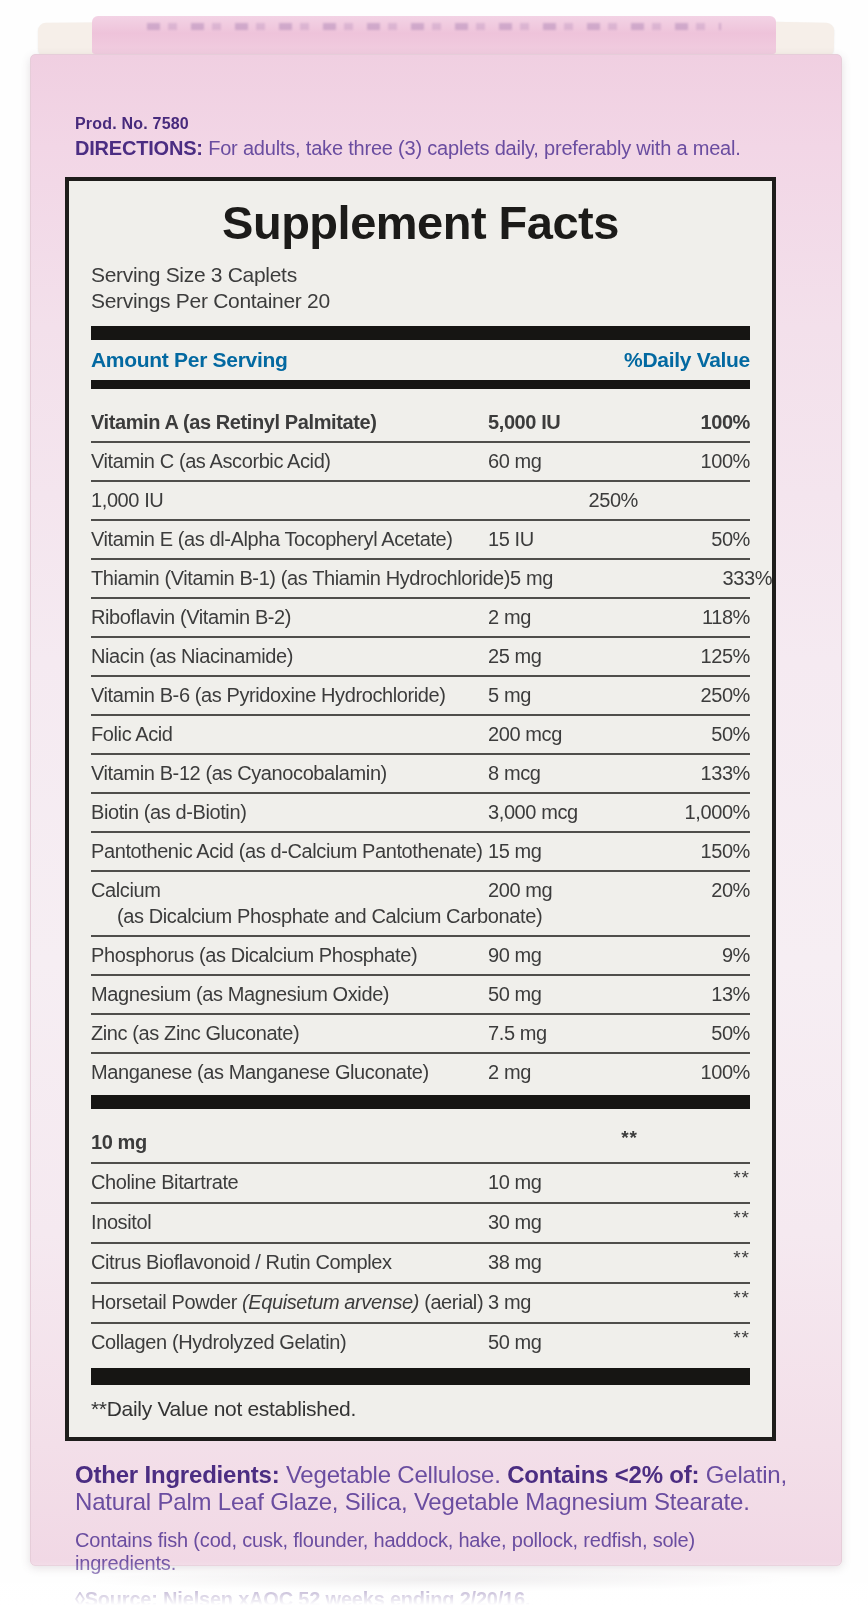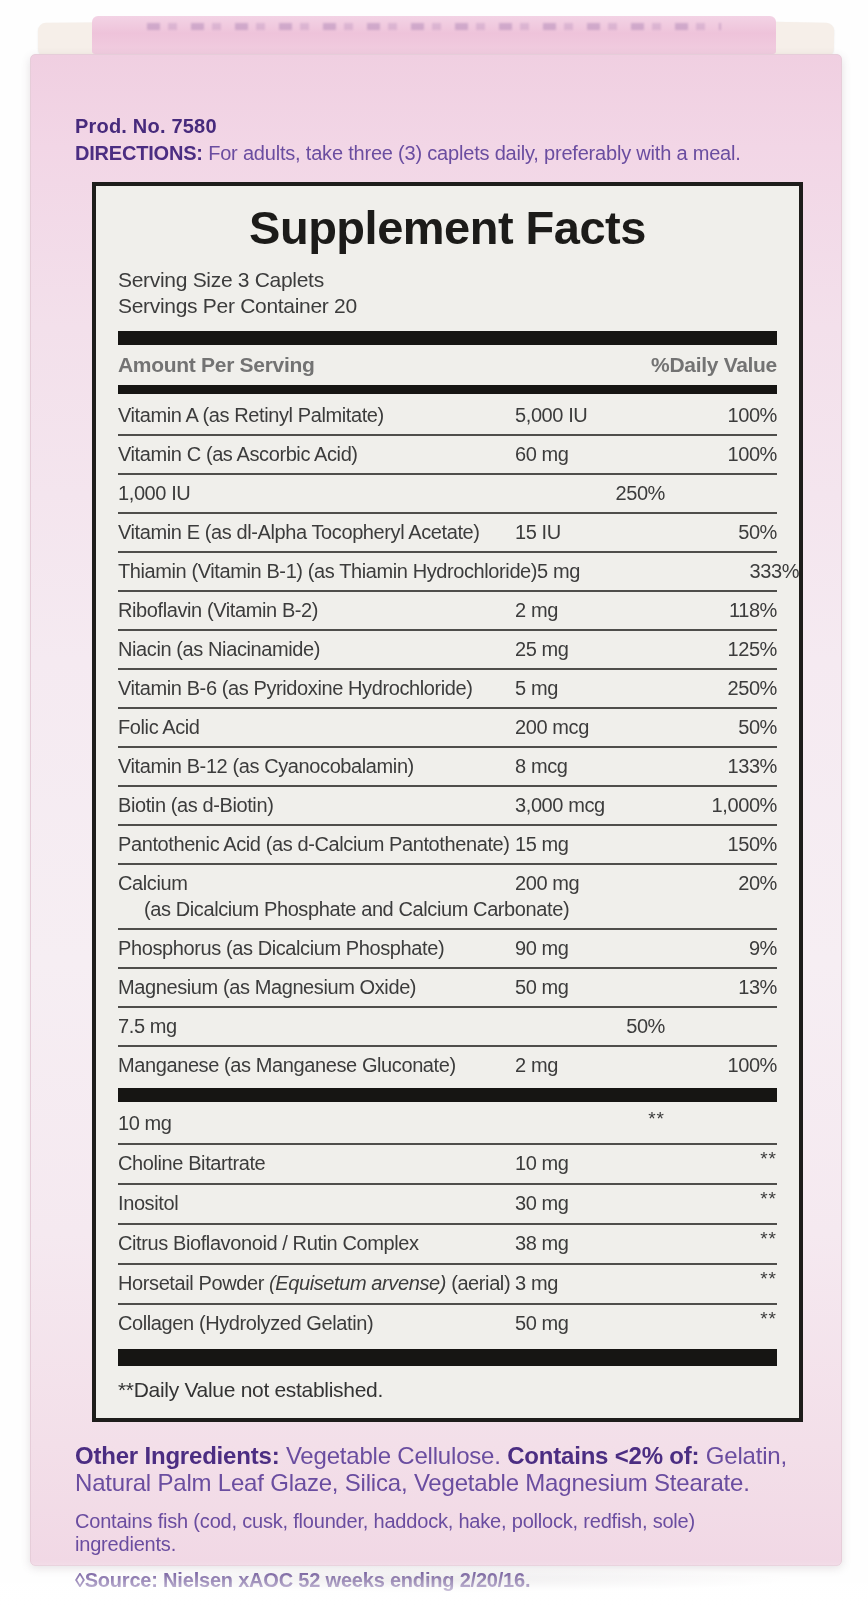--- a/index.html
+++ b/index.html
@@ -26,42 +26,42 @@
          border-radius:5px;
          border:1px solid #e6cdd9;
          box-shadow:0 3px 10px rgba(90,60,80,.16);
          background:linear-gradient(180deg,#f0cfe1 0%,#f2d6e6 6%,#f3e0eb 18%,
                     #f5eaf1 40%,#f6eef3 60%,#f5e9f0 78%,#f3dfe9 92%,#f1d8e5 100%); }
   .bottom-fade { position:absolute; left:0; bottom:0; width:868px; height:60px;
          background:linear-gradient(180deg, rgba(255,255,255,0) 0%, #ffffff 75%); }
   .bottom-shadow { position:absolute; left:8%; bottom:28px; width:84%; height:24px;
          background:radial-gradient(ellipse at center, rgba(60,40,55,.14) 0%, rgba(0,0,0,0) 70%); }
 
-  .prodno { margin:60px 0 0 44px; font-size:20px; font-weight:bold; color:#472a7c;
+  .prodno { margin:60px 0 0 44px; font-size:16px; font-weight:bold; color:#472a7c;
             letter-spacing:.2px; }
   .directions { margin:4px 44px 0 44px; font-size:20px; color:#6a4da0; letter-spacing:-.2px; }
   .directions b { color:#4b2d82; }
 
   
-  .panel { margin:17px 0 0 61px; width:711px; background:#f0efeb;
+  .panel { margin:17px 0 0 34px; width:711px; background:#f0efeb;
            border:4px solid #1e1d1b; padding:10px 22px 12px 22px; color:#3c3c3c; }
   .sf-title { text-align:center; font-size:47px; font-weight:bold; color:#1c1b19;
               letter-spacing:-.5px; margin:4px 0 12px 0; }
   .serving { font-size:21px; line-height:26px; color:#3c3c3c; letter-spacing:-.3px; }
   .bar { background:#161513; }
   .bar-a { height:14px; margin-top:12px; }
   .bar-b { height:9px; }
   .bar-c { height:14px; margin-top:4px; }
   .bar-d { height:17px; margin-top:6px; }
   .cols-header { display:flex; justify-content:space-between; font-weight:bold;
-                 font-size:21px; padding:8px 0; letter-spacing:-.3px; color:#737373; }
+                 font-size:21px; padding:8px 0; letter-spacing:-.3px; color:#0369a1; }
   .trow { display:grid; grid-template-columns:1fr 150px 112px; align-items:baseline;
           padding:5px 0 6px 0; font-size:20px; line-height:26px; letter-spacing:-.4px; }
   .trow + .trow { border-top:2px solid #4f4e4b; }
-  .rows-block .trow:first-child { padding-top:8px; }
+  .rows-block .trow:first-child { padding-top:20px;font-weight:bold; }
   .nm  { white-space:nowrap; overflow:visible; }
   .amt { text-align:left; white-space:nowrap; }
   .dv  { text-align:right; white-space:nowrap; }
   .sub { grid-column:1 / span 3; padding-left:26px; white-space:nowrap; }
   .est { position:relative; top:-5px; letter-spacing:1px; font-size:19px; }
   .footnote { font-size:21px; letter-spacing:-.3px; padding:12px 0 4px 0; color:#333; }
 
   
   .oi { margin:20px 50px 0 44px; font-size:24px; line-height:27px; color:#6a4da0;
         letter-spacing:-.2px; }
@@ -167,20 +167,21 @@
             <span class="nm">Phosphorus (as Dicalcium Phosphate)</span>
             <span class="amt">90 mg</span>
             <span class="dv">9%</span>
           </div>
           <div class="trow">
             <span class="nm">Magnesium (as Magnesium Oxide)</span>
             <span class="amt">50 mg</span>
             <span class="dv">13%</span>
           </div>
           <div class="trow">
+            <span class="nm">Zinc (as Zinc Gluconate)</span>
             <span class="amt">7.5 mg</span>
             <span class="dv">50%</span>
           </div>
           <div class="trow">
             <span class="nm">Manganese (as Manganese Gluconate)</span>
             <span class="amt">2 mg</span>
             <span class="dv">100%</span>
           </div>
         </div>
       <div class="bar bar-c"></div>

